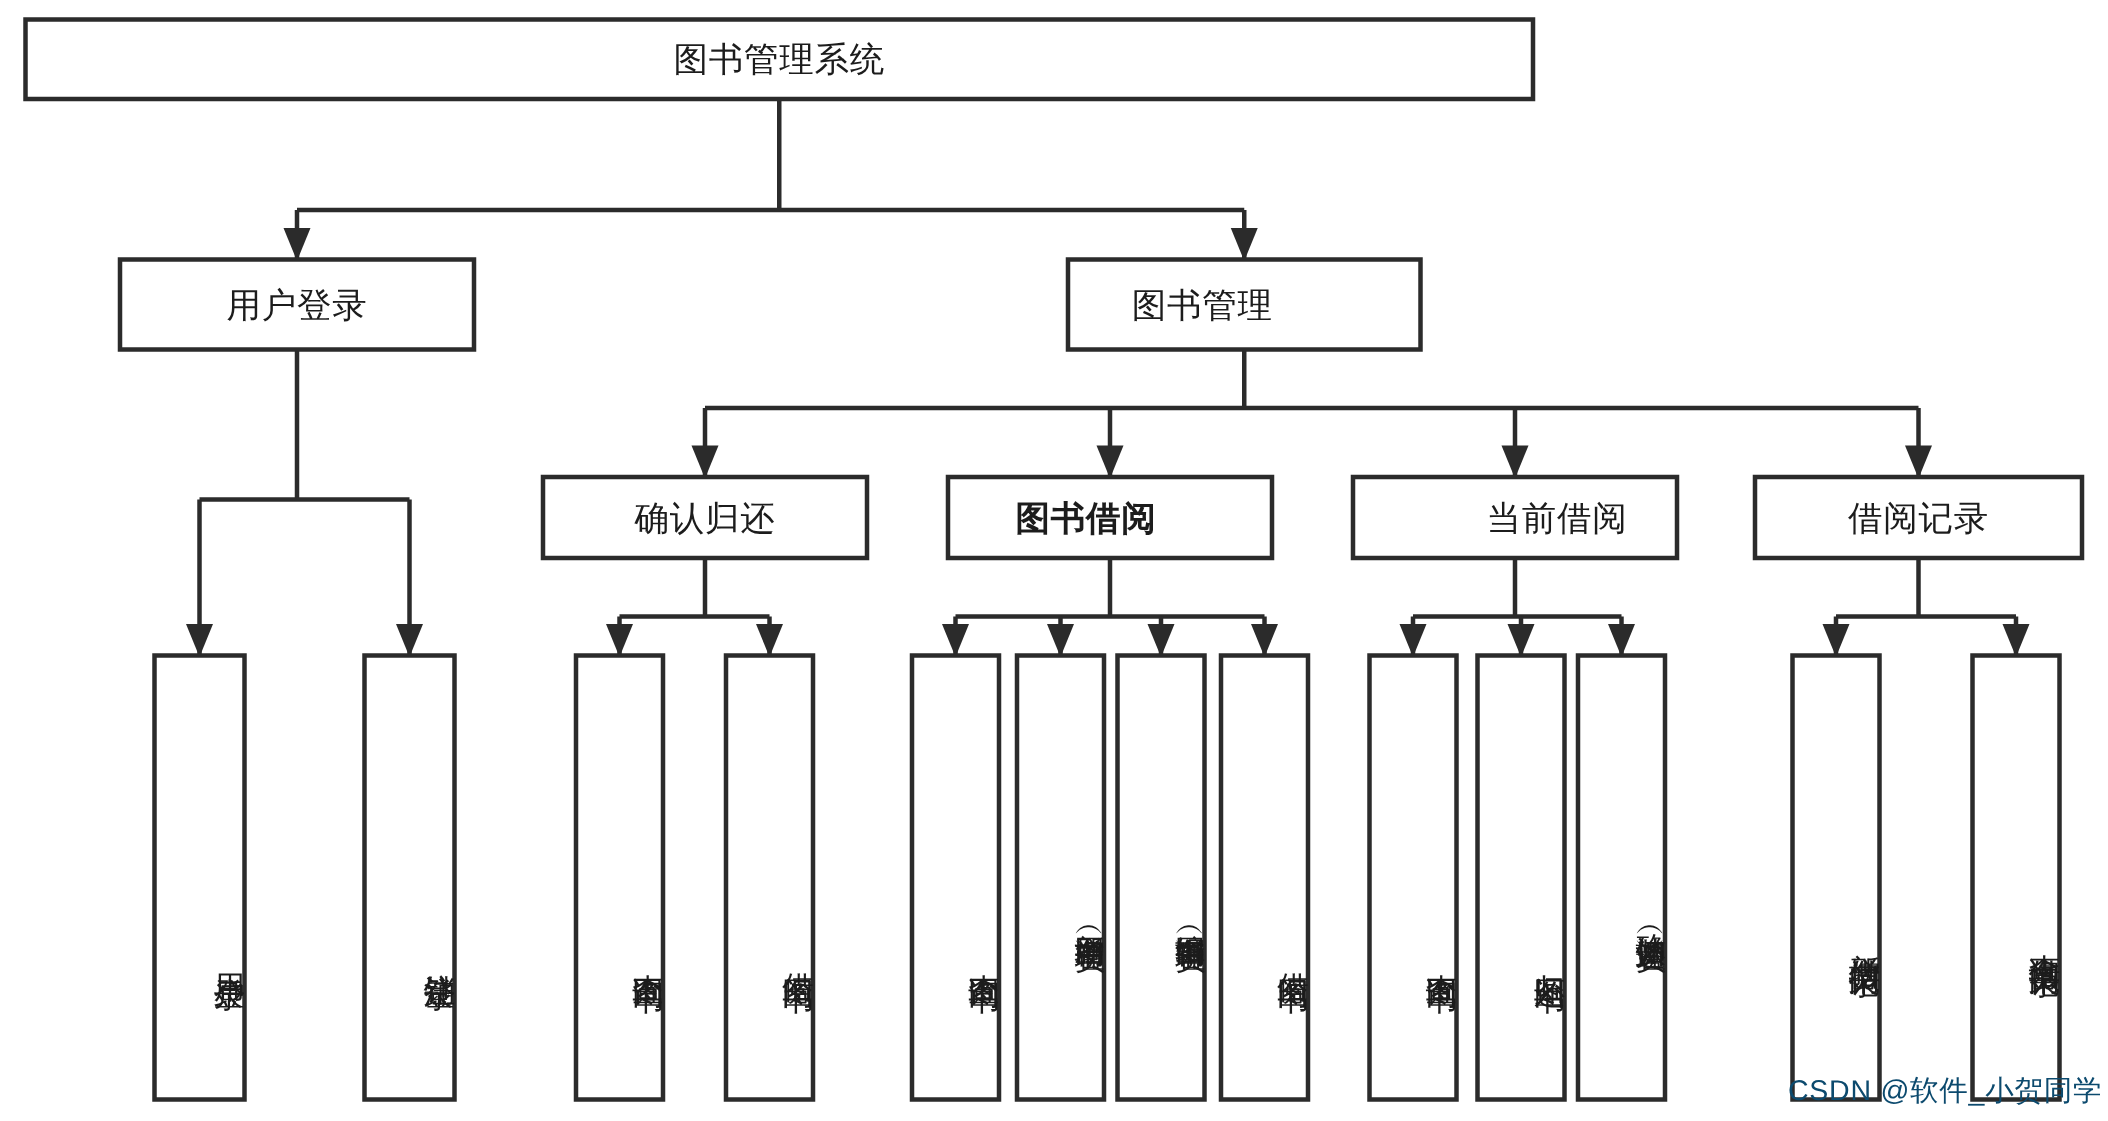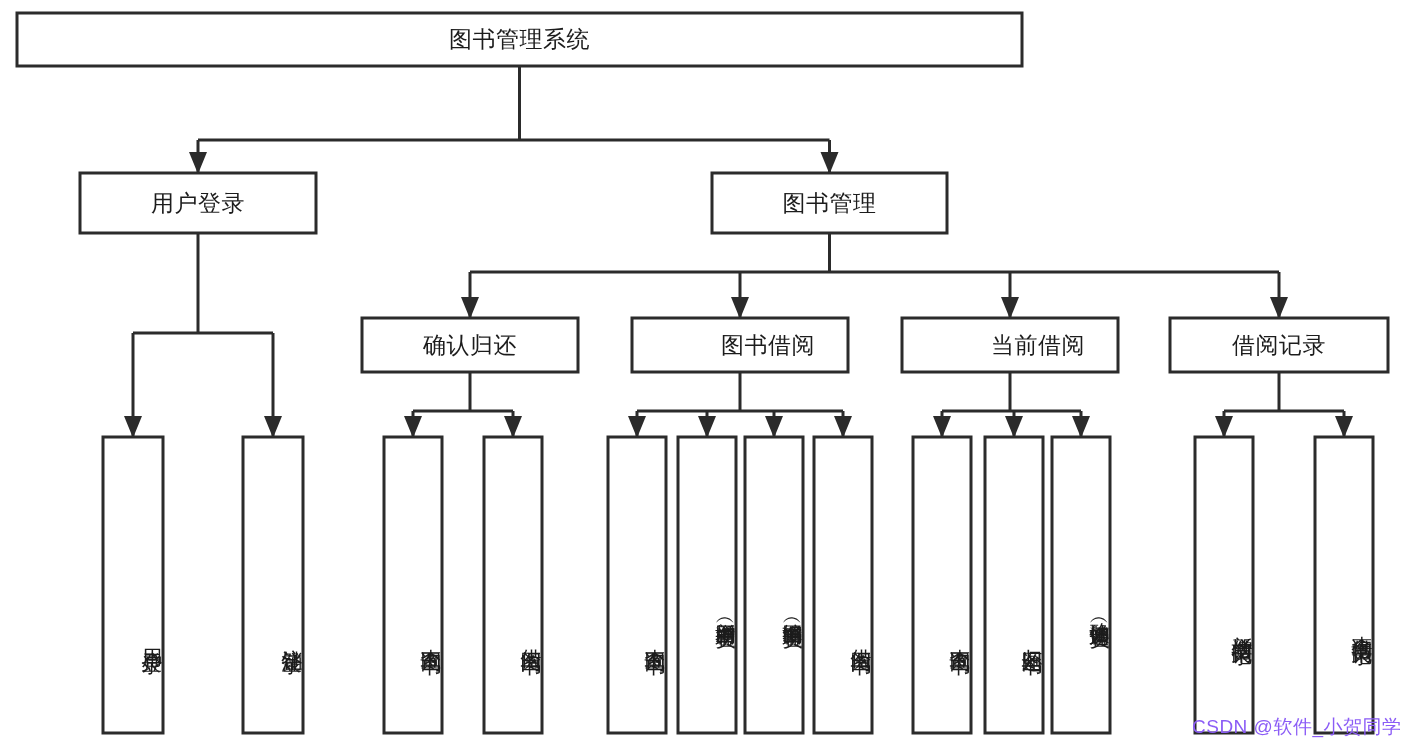--- a/index.html
+++ b/index.html
@@ -66,21 +66,21 @@
     align-items: flex-start;
     padding-top: 4px;
     box-sizing: border-box;
   }
   .node-label.vertical.tall {
     font-size: 20px;
     letter-spacing: 1px;
   }
   .watermark {
     position: absolute;
-    color: #8b5cf6;
+    color: #0c4a6e;
     font-size: 19px;
     font-family: "Liberation Sans", "DejaVu Sans", sans-serif;
     white-space: nowrap;
     letter-spacing: 0.5px;
     text-align: center;
   }
 </style>
 </head>
 <body>
 
@@ -155,23 +155,23 @@
       <rect x="814" y="437" width="58" height="296" class="node-box"></rect>
       <rect x="913" y="437" width="58" height="296" class="node-box"></rect>
       <rect x="985" y="437" width="58" height="296" class="node-box"></rect>
       <rect x="1052" y="437" width="58" height="296" class="node-box"></rect>
       <rect x="1195" y="437" width="58" height="296" class="node-box"></rect>
       <rect x="1315" y="437" width="58" height="296" class="node-box"></rect>
     </svg>
   <div id="label-layer">
       <div class="node-label horizontal" style="left: 17px; top: 13px; width: 1005px; height: 53px;">图书管理系统</div>
       <div class="node-label horizontal" style="left: 80px; top: 173px; width: 236px; height: 60px;">用户登录</div>
-      <div class="node-label horizontal" style="left: 712px; top: 173px; width: 235px; height: 60px;">图书管理</div>
+      <div class="node-label horizontal" style="left: 684px; top: 173px; width: 235px; height: 60px;">图书管理</div>
       <div class="node-label horizontal" style="left: 362px; top: 318px; width: 216px; height: 54px;">确认归还</div>
-      <div class="node-label horizontal" style="left: 660px; top: 318px; width: 216px; height: 54px;">图书借阅</div>
+      <div class="node-label horizontal" style="left: 616px; top: 318px; width: 216px; height: 54px; font-weight: bold;">图书借阅</div>
       <div class="node-label horizontal" style="left: 902px; top: 318px; width: 216px; height: 54px; margin-left: 28px;">当前借阅</div>
       <div class="node-label horizontal" style="left: 1170px; top: 318px; width: 218px; height: 54px; border-radius: 13px;">借阅记录</div>
       <div class="node-label vertical" style="left: 103px; top: 437px; width: 60px; height: 296px; justify-content: center; align-items: flex-start; padding-top: 102px;">用户登录</div>
       <div class="node-label vertical" style="left: 243px; top: 437px; width: 60px; height: 296px; justify-content: center; align-items: flex-start; padding-top: 102px;">注销登录</div>
       <div class="node-label vertical" style="left: 384px; top: 437px; width: 58px; height: 296px; justify-content: center; align-items: flex-start; padding-top: 102px;">查询图书</div>
       <div class="node-label vertical" style="left: 484px; top: 437px; width: 58px; height: 296px; justify-content: center; align-items: flex-start; padding-top: 102px;">借阅图书</div>
       <div class="node-label vertical" style="left: 608px; top: 437px; width: 58px; height: 296px; justify-content: center; align-items: flex-start; padding-top: 102px;">查询图书</div>
       <div class="node-label vertical tall" style="left: 678px; top: 437px; width: 58px; height: 296px; justify-content: center; align-items: flex-start; padding-top: 53.5px;">新增图书（管理员）</div>
       <div class="node-label vertical tall" style="left: 745px; top: 437px; width: 58px; height: 296px; justify-content: center; align-items: flex-start; padding-top: 53.5px;">编辑图书（管理员）</div>
       <div class="node-label vertical" style="left: 814px; top: 437px; width: 58px; height: 296px; justify-content: center; align-items: flex-start; padding-top: 102px;">借阅图书</div>

